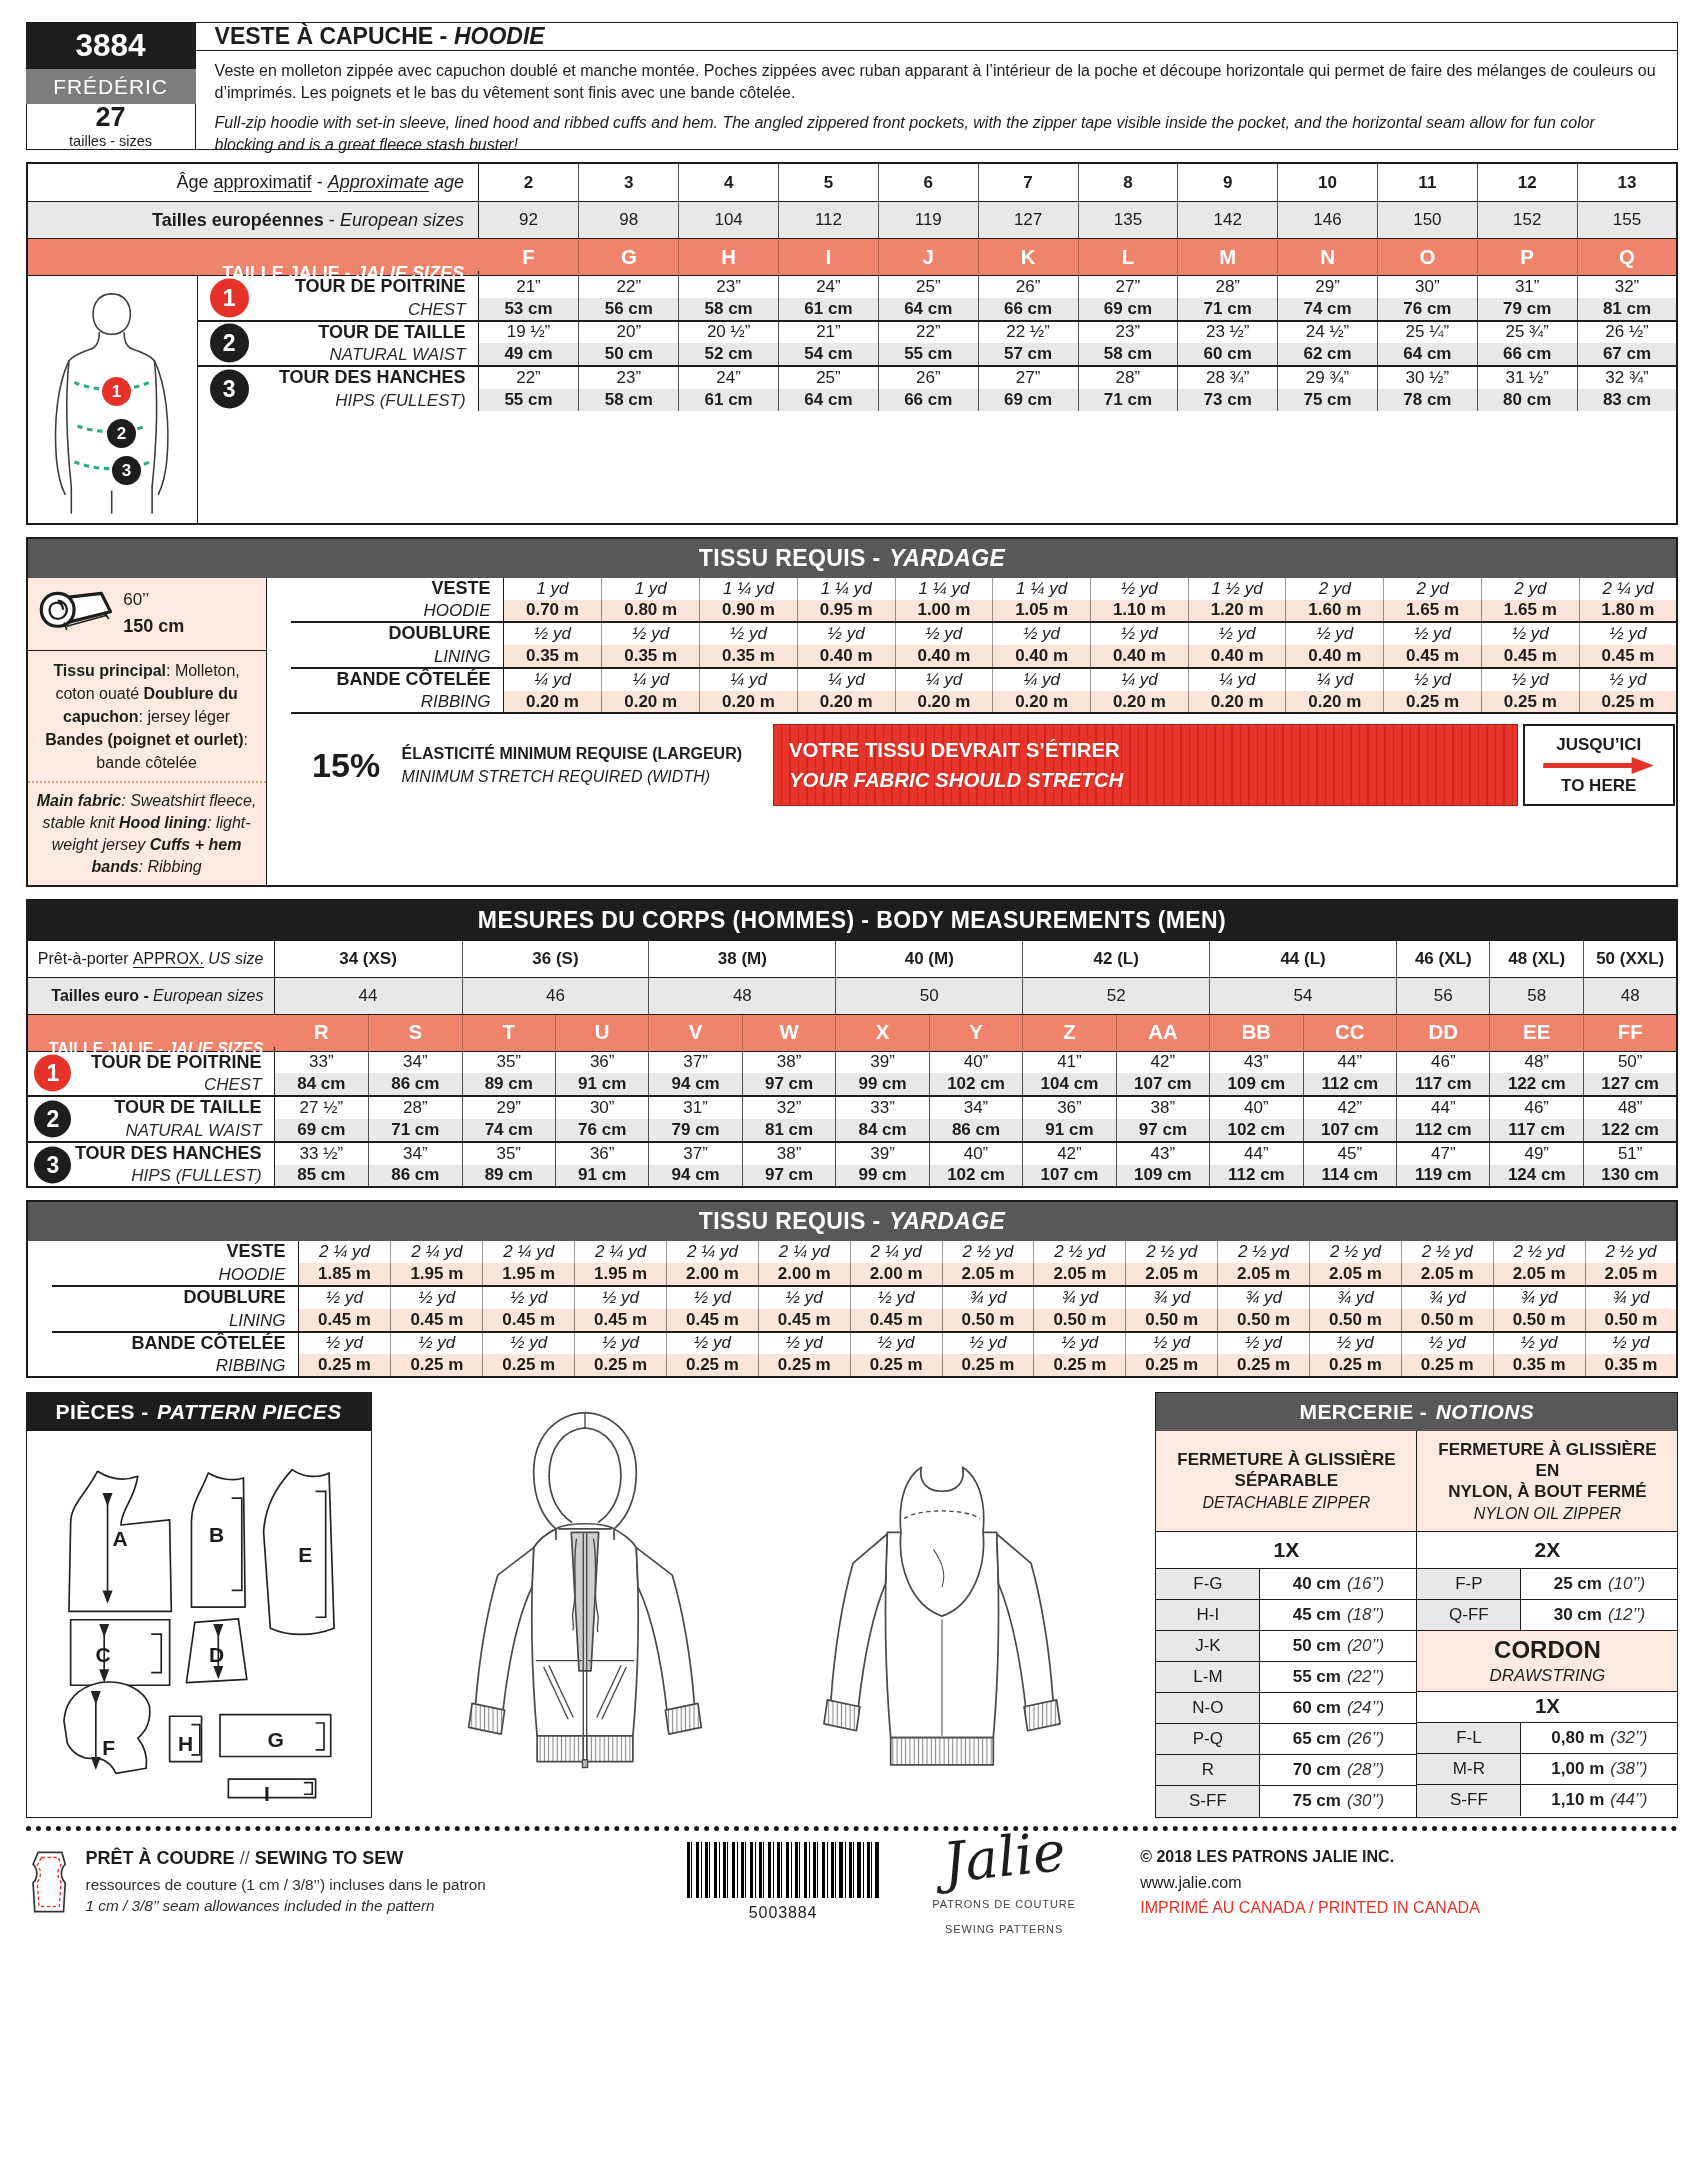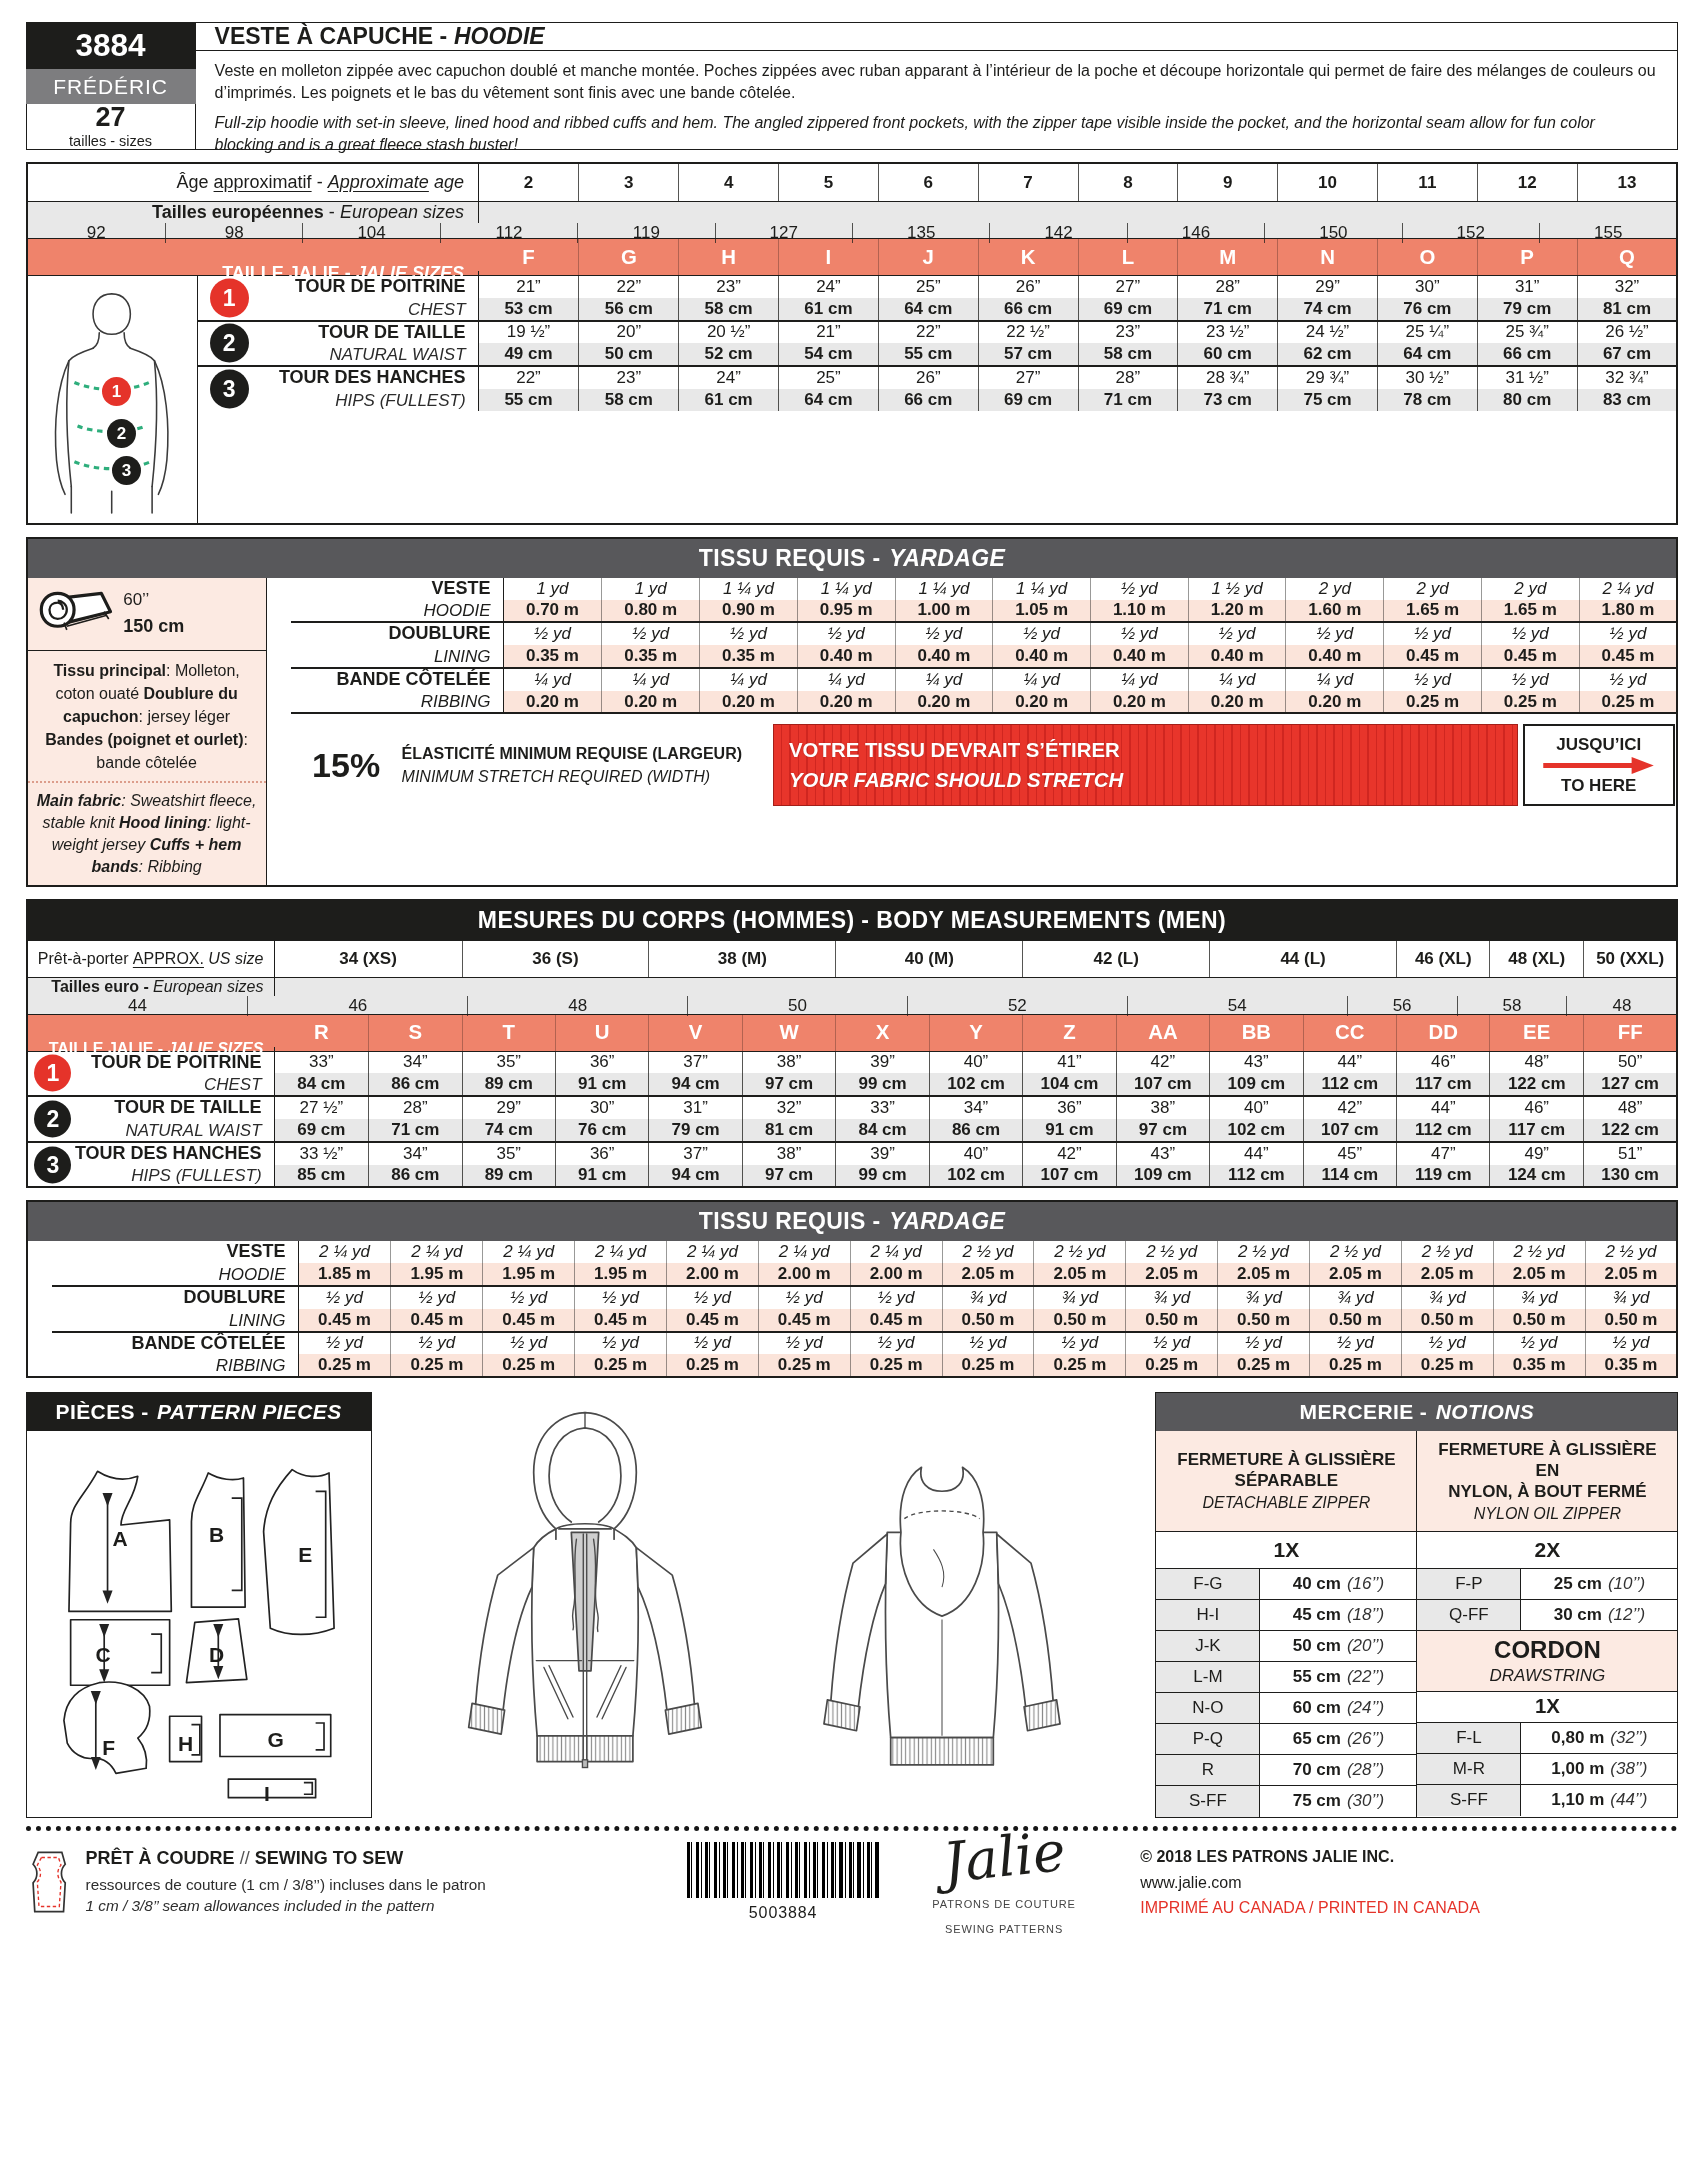--- a/index.html
+++ b/index.html
@@ -40,21 +40,21 @@
   .row:first-child{border-top:none;}
   .lbl{width:451px;border-right:1.7px solid var(--ink);display:flex;align-items:center;
        justify-content:flex-end;padding-right:13.6px;font-size:18px;gap:5.1px;white-space:nowrap;}
   .cells{flex:1;display:grid;}
   .c12{grid-template-columns:repeat(12,1fr);}
   .c15{grid-template-columns:repeat(15,1fr);}
   .cell{display:flex;align-items:center;justify-content:center;text-align:center;
         border-left:0.9px solid rgba(29,29,27,.75);font-size:17px;min-height:0;}
   .cells .cell:first-child{border-left:none;}
   .h44{height:37px;}
-  .graybg{background:var(--rowgray);flex-direction:column;}
+  .graybg{background:var(--rowgray);}
   .orangebg{background:var(--orange);}
   .orangebg .cell{color:#fff;font-weight:700;font-size:20.4px;border-left-color:rgba(0,0,0,.25);}
   .jalie-lbl{color:#fff;font-weight:700;font-size:18px;margin-top:32px;}
   .agecell{font-weight:700;font-size:19px;}
   
   .meas{display:flex;border-top:1.7px solid var(--ink);}
   .figcell{width:170px;border-right:1.7px solid var(--ink);padding:6.8px;position:relative;}
   .fig-nums .cell{position:absolute;width:29px;height:29px;border-radius:50%;background:var(--ink);
         color:#fff;font-weight:700;font-size:17px;border:none;display:flex;align-items:center;justify-content:center;}
   .fig-nums .cell:nth-child(1){left:44%;top:41%;background:var(--red);}

